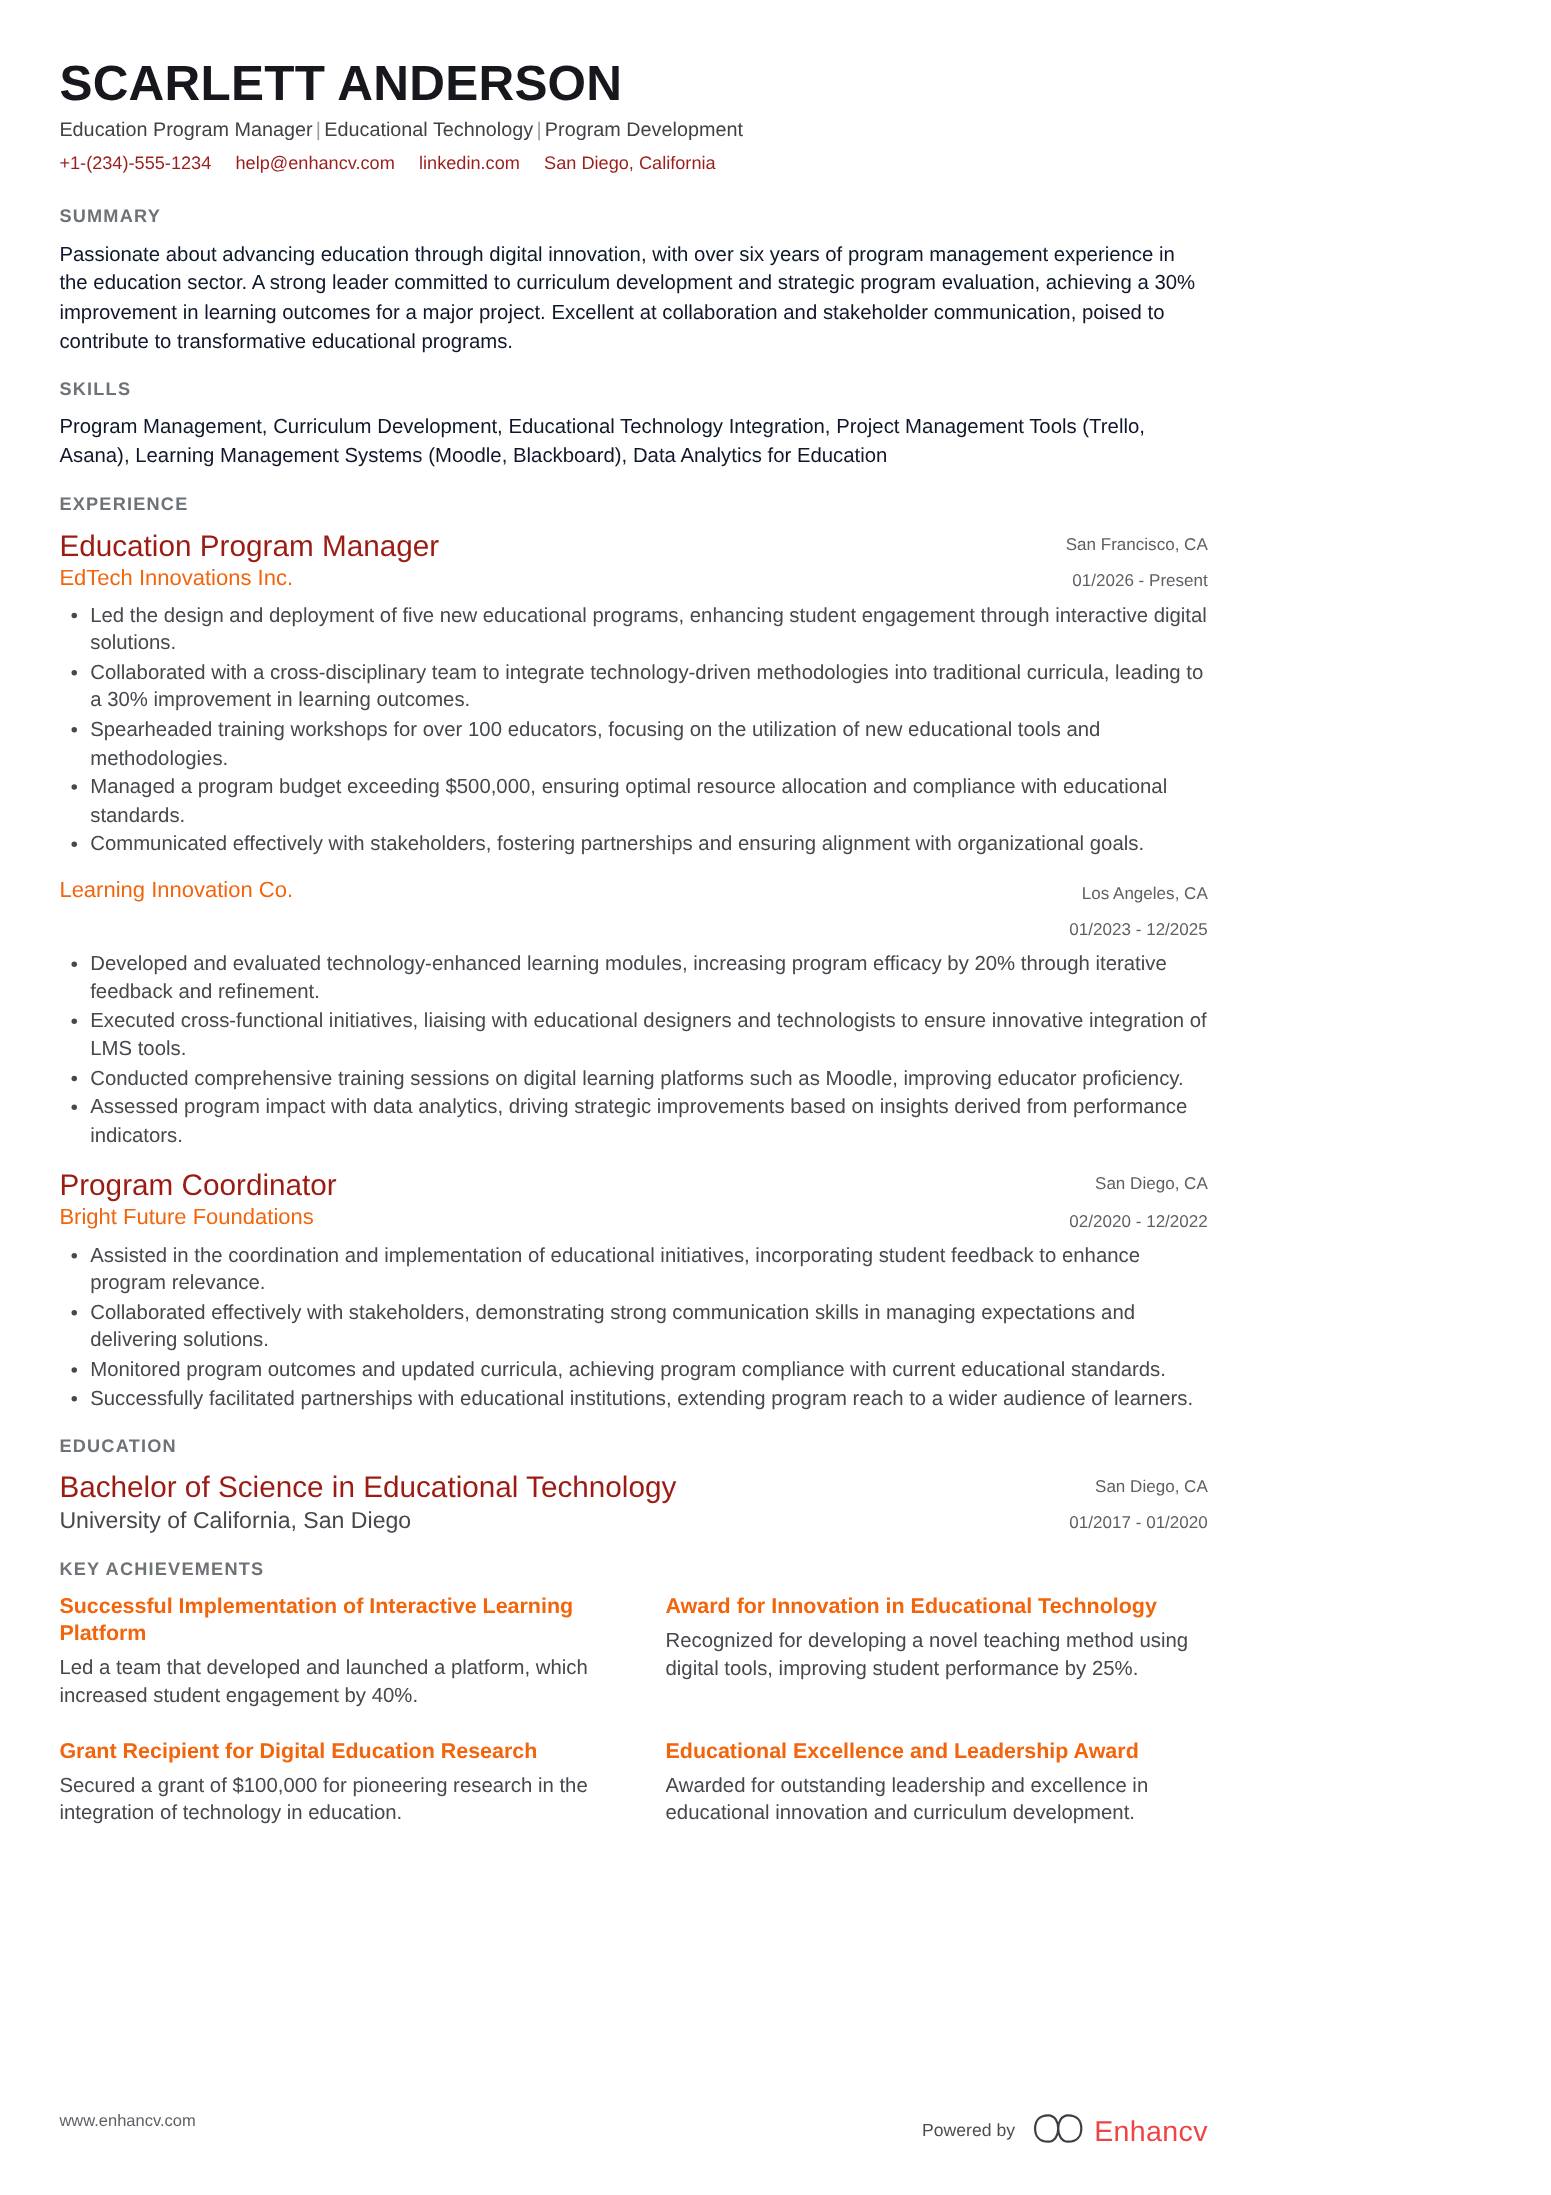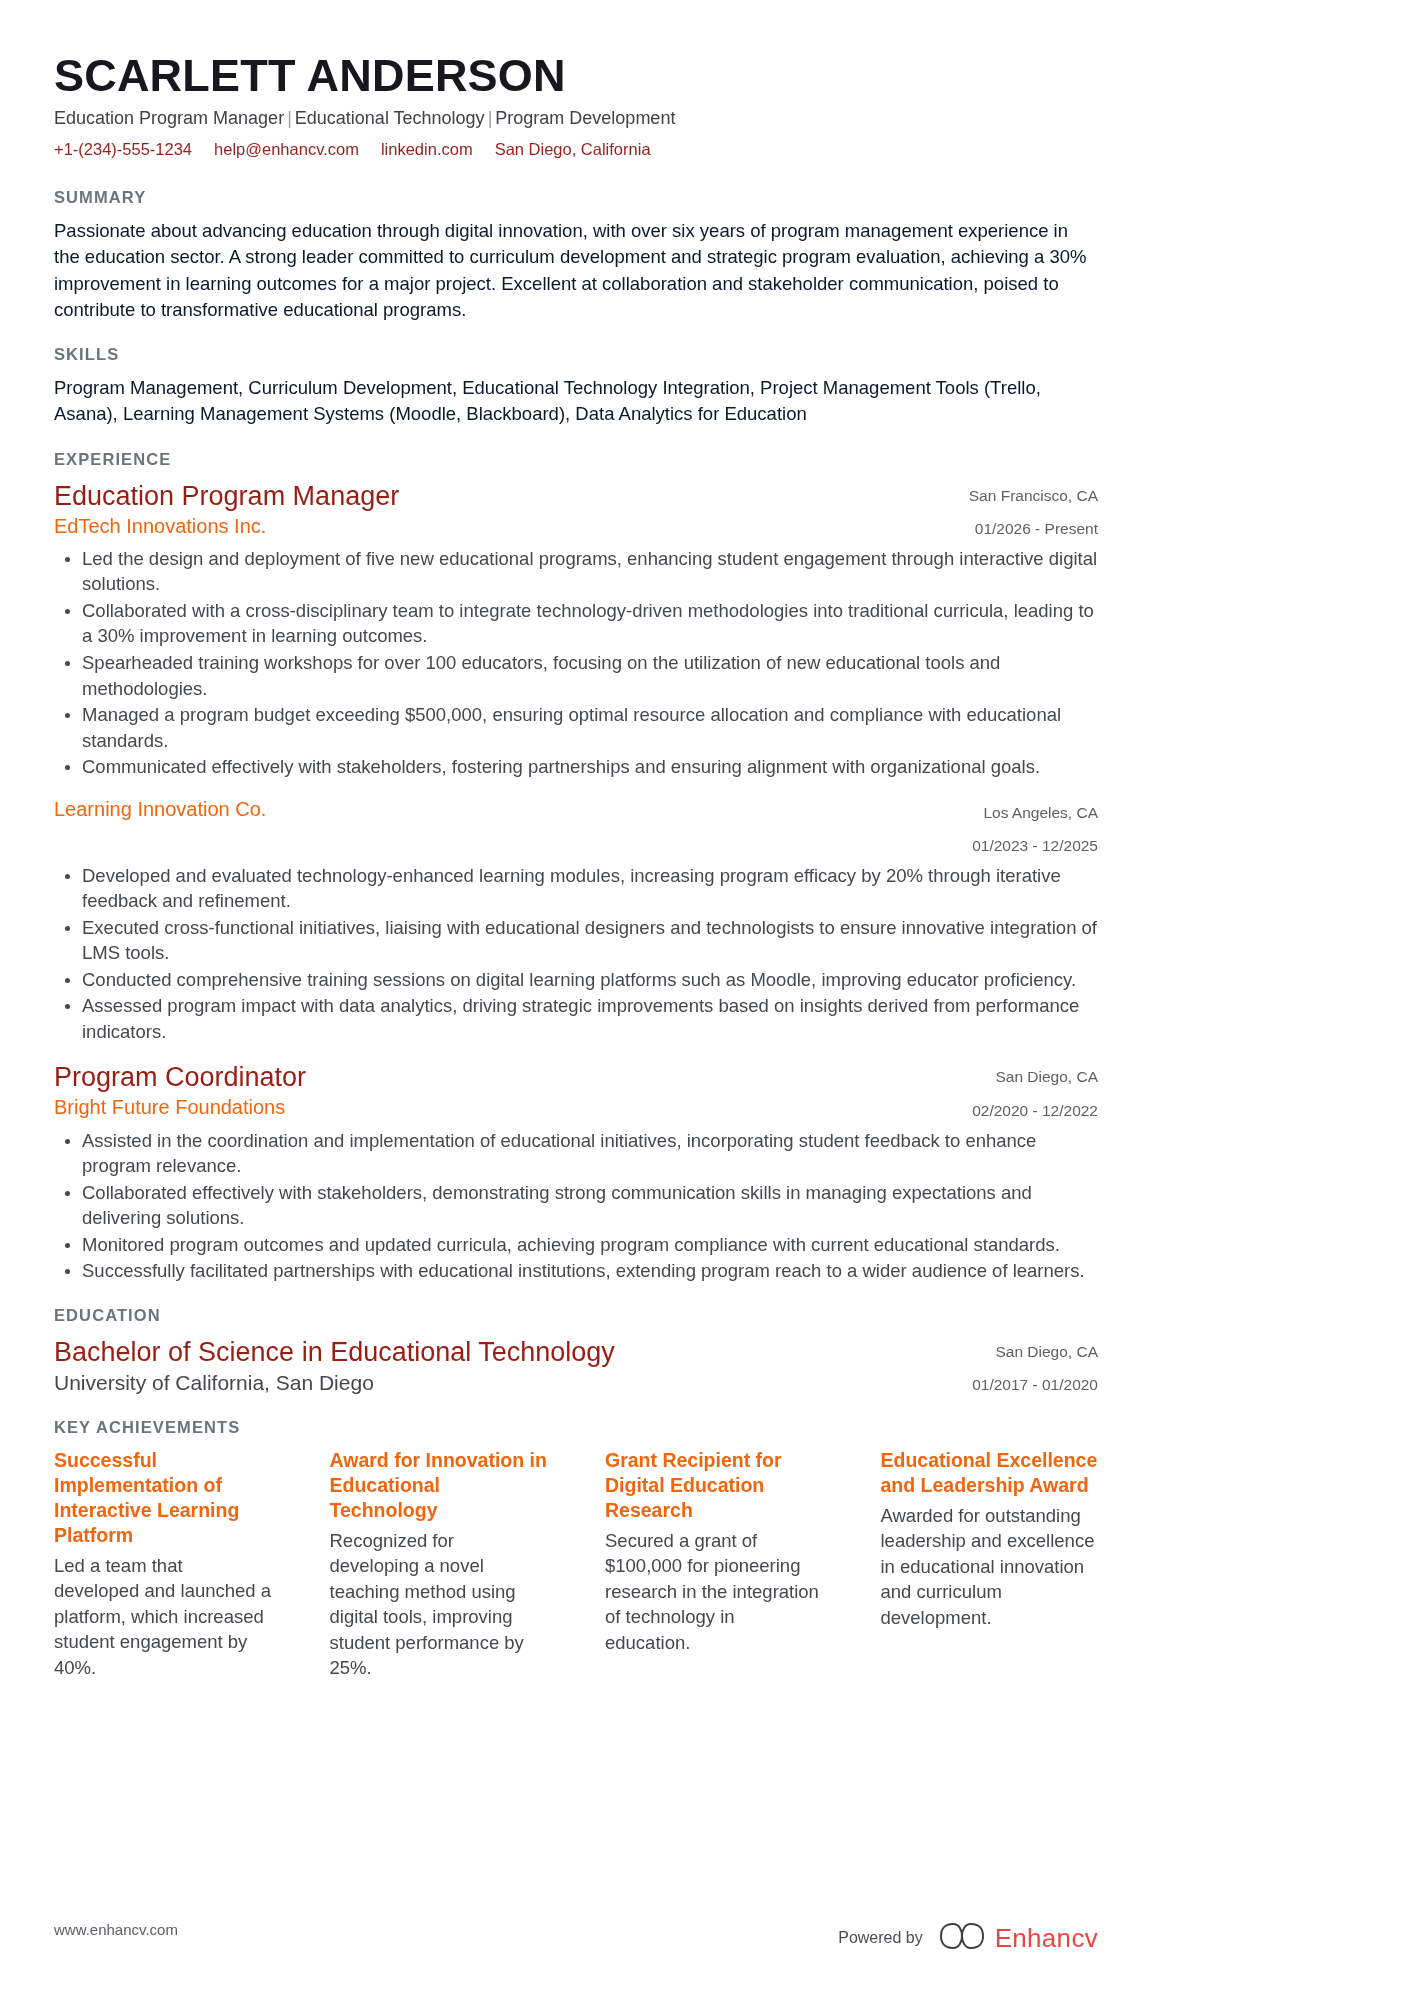--- a/index.html
+++ b/index.html
@@ -149,21 +149,21 @@
     background: #45484c;
   }
 
   
   .edu-entry .entry-title { font-size: 27px; }
   .edu-entry .entry-org { font-size: 21px; color: #45484c; }
 
   
   .ka-grid {
     display: grid;
-    grid-template-columns: 1fr 1fr 1fr 1fr;
+    grid-template-columns: 1fr 1fr;
     column-gap: 58px;
     row-gap: 26px;
     margin-top: 4px;
   }
   .ka-item { }
   .ka-title {
     font-size: 19.5px;
     font-weight: 700;
     color: #f2650d;
     line-height: 1.28;

